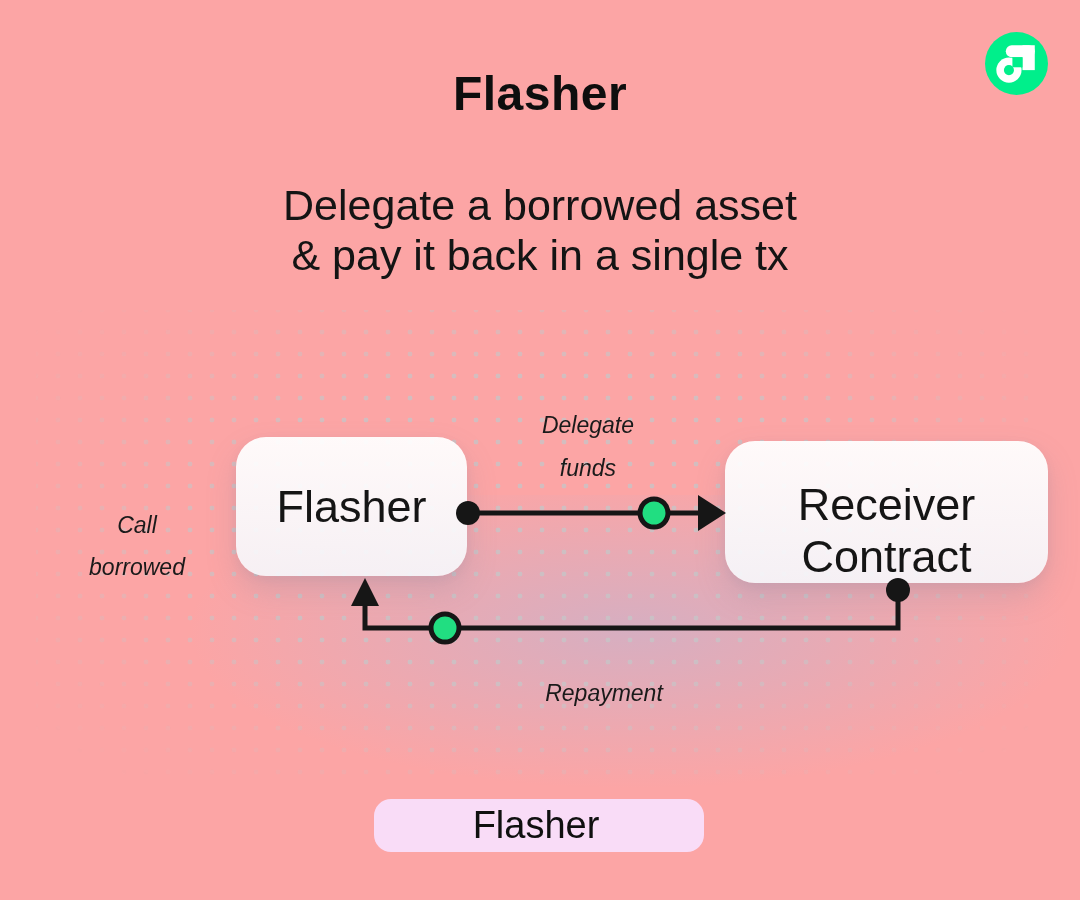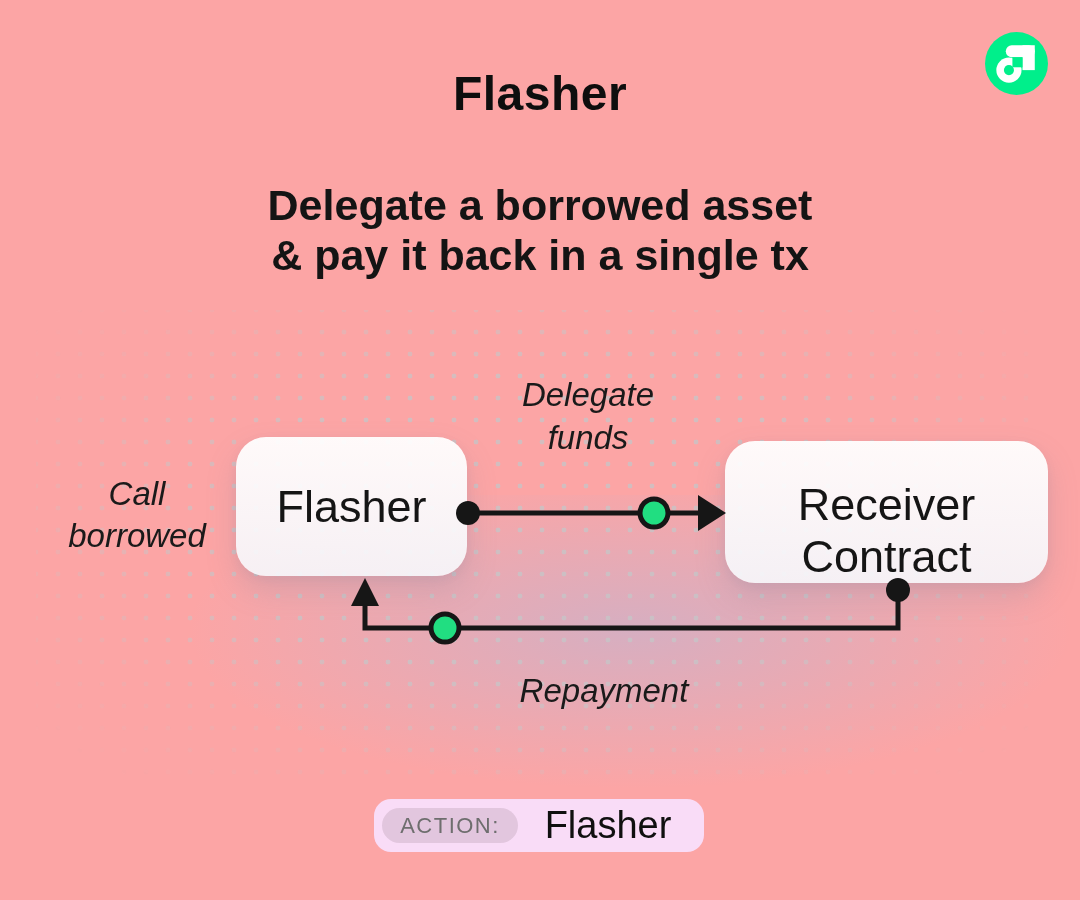--- a/index.html
+++ b/index.html
@@ -23,41 +23,41 @@
     opacity:.75;
     -webkit-mask-image:radial-gradient(ellipse at 50% 46%, #000 42%, rgba(0,0,0,0.25) 70%, transparent 92%);
             mask-image:radial-gradient(ellipse at 50% 46%, #000 42%, rgba(0,0,0,0.25) 70%, transparent 92%);
   }
   .page-title{
     position:absolute;left:0;right:0;top:66px;text-align:center;
     font-size:48px;font-weight:700;letter-spacing:.5px;color:#0e0e0e;
   }
   .page-subtitle{
     position:absolute;left:0;right:0;top:180px;text-align:center;
-    font-size:43px;font-weight:700;line-height:50px;color:#141414;
+    font-size:43px;font-weight:400;line-height:50px;color:#141414;
     white-space:pre-line;
   }
   .logo{position:absolute;left:985px;top:32px;width:63px;height:63px;}
   .node{
     position:absolute;display:flex;align-items:center;justify-content:center;
     background:linear-gradient(180deg, rgba(255,255,255,0.94) 0%, rgba(246,246,250,0.92) 100%);
     border-radius:30px;
     box-shadow:0 14px 30px rgba(125,130,160,0.22), 0 3px 8px rgba(125,130,160,0.10);
     z-index:2;
   }
   .node-flasher{left:236px;top:437px;width:231px;height:139px;}
   .node-receiver{left:725px;top:441px;width:323px;height:142px;align-items:flex-end;}
   .node-label{font-size:45px;line-height:52px;text-align:center;white-space:pre-line;color:#151515;}
   .edge-label{
-    position:absolute;text-align:center;font-style:italic;font-size:33px;line-height:42px;
-    color:#1a1a1a;white-space:pre-line;z-index:3;
+    position:absolute;text-align:center;font-style:italic;font-size:23px;line-height:42px;
+    color:#1a1a1a;white-space:pre-line;z-index:3;margin-top:31px;
   }
   .label-call{left:37px;top:473px;width:200px;}
   .label-delegate{left:468px;top:373px;width:240px;line-height:43px;}
-  .label-repayment{left:484px;top:670px;width:240px;font-style:italic;}
+  .label-repayment{left:484px;top:641px;width:240px;font-style:italic;}
   .connectors{position:absolute;left:0;top:0;width:1080px;height:900px;z-index:4;pointer-events:none;}
   .action-badge{
     position:absolute;left:374px;top:799px;width:330px;height:53px;border-radius:17px;
     background:#f9dcf7;display:flex;align-items:center;z-index:5;
   }
   .action-pill{
     margin-left:8px;width:136px;height:35px;border-radius:18px;background:#e2c6de;
     display:flex;align-items:center;justify-content:center;
     font-size:22px;letter-spacing:1.5px;color:#6e6e6e;
   }
@@ -124,17 +124,16 @@
     <g>
       <path d="M898,588 L898,628 L365,628 L365,602" fill="none" stroke="#161616" stroke-width="5"></path>
       <line x1="449" y1="628" x2="512" y2="628" stroke="url(#trailToLeft)" stroke-width="5"></line>
       <circle cx="898" cy="590" r="12" fill="#161616"></circle>
       <polygon points="351,606 379,606 365,578" fill="#161616"></polygon>
       <circle cx="445" cy="628" r="14" fill="#21DE81" stroke="#161616" stroke-width="5"></circle>
     </g>
   </svg>
 
   <div class="action-badge">
-    <div class="action-pill">ACTION:</div>
     <div class="action-value">Flasher</div>
   </div>
 
 </div>
 
 </body></html>

